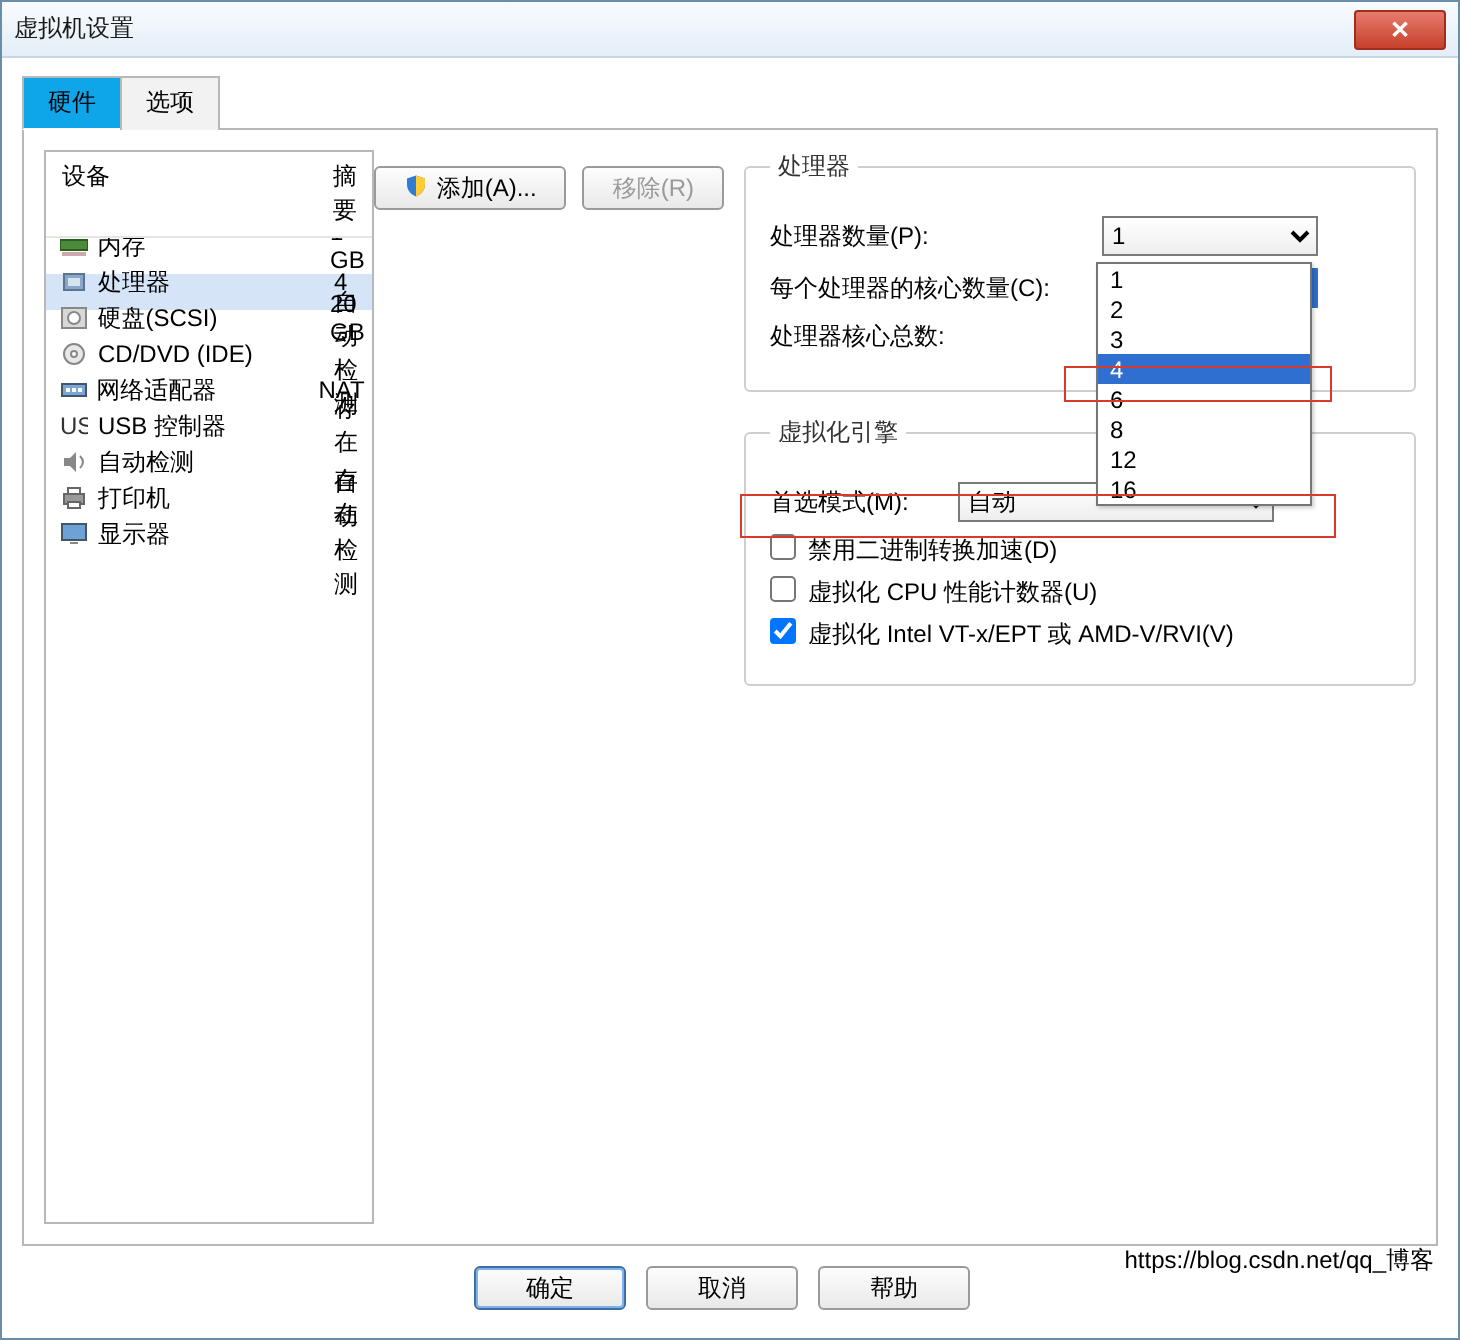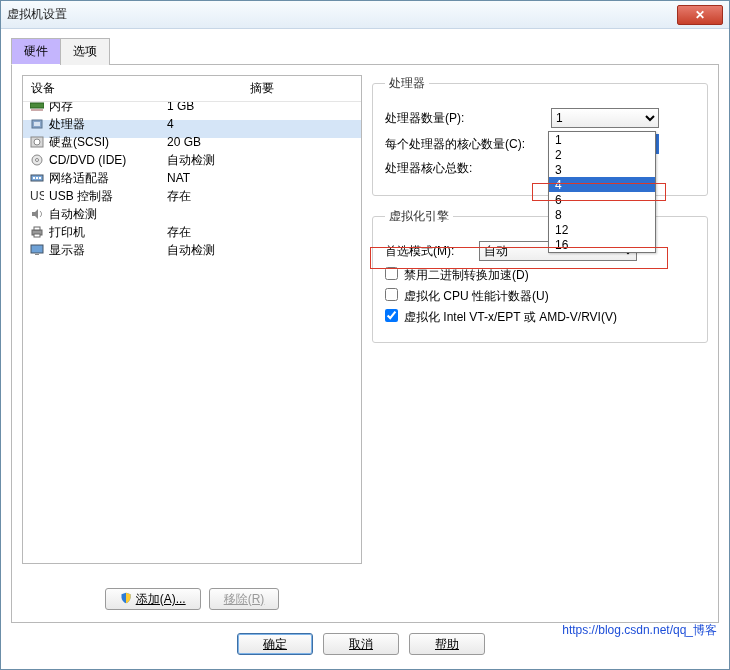--- a/index.html
+++ b/index.html
@@ -4,54 +4,54 @@
 <style>
 * { box-sizing: border-box; margin: 0; padding: 0; font-family: "Microsoft YaHei", "SimSun", Tahoma, sans-serif; font-size: 12px; }
 body { background: #f0f0f0; width: 730px; height: 670px; overflow: hidden; position: relative; }
 .window { width: 730px; height: 670px; background: #fff; border: 1px solid #6b8ea8; position: relative; }
 .titlebar { height: 28px; background: linear-gradient(#f7fbfe,#e4eef7); display: flex; align-items: center; padding: 0 6px; border-bottom: 1px solid #c7d6e6; }
 .titlebar .title { flex: 1; color: #1a1a1a; }
 .close-btn { width: 46px; height: 20px; background: linear-gradient(#e67b6d,#c7402a); border: 1px solid #a02e1e; border-radius: 2px; display: flex; align-items: center; justify-content: center; color: #fff; font-weight: bold; cursor: pointer; }
 .body { padding: 8px 10px 10px 10px; height: calc(100% - 28px); display: flex; flex-direction: column; }
 .tabs { display: flex; border-bottom: 1px solid #b8b8b8; margin-bottom: 0; }
 .tab { padding: 4px 12px; border: 1px solid #b8b8b8; border-bottom: none; background: #f2f2f2; margin-right: -1px; position: relative; top: 1px; cursor: pointer; }
-.tab.active { background: #c4b5fd; border-bottom: 1px solid #fff; }
+.tab.active { background: #0ea5e9; border-bottom: 1px solid #fff; }
 .content { flex: 1; border: 1px solid #b8b8b8; border-top: none; padding: 10px; display: flex; gap: 10px; overflow: hidden; }
-.left-pane { width: 340px; display: flex; flex-direction: column; gap: 16px; }
+.left-pane { width: 340px; display: flex; flex-direction: row; }
 .device-box { flex: 1; border: 1px solid #b8b8b8; background: #fff; display: flex; flex-direction: column; overflow: hidden; }
 .device-header { display: flex; background: #fff; border-bottom: 1px solid #e5e5e5; }
 .device-header div { padding: 4px 8px; font-weight: normal; }
 .col-dev { width: 140px; }
 .col-sum { flex: 1; text-align: center; }
 .device-list { flex: 1; overflow: auto; }
 .device-row { display: flex; align-items: center; padding: 2px 4px 12px 6px; height: 18px; cursor: pointer; }
 .device-row.selected { background: #d5e5f7; }
 .dev-icon { width: 16px; height: 14px; margin-right: 4px; display: inline-flex; align-items: center; justify-content: center; }
 .dev-name { width: 118px; }
 .dev-sum { flex: 1; }
 .below-list { display: flex; justify-content: center; gap: 8px; padding: 8px 0 2px 0; }
-.btn { padding: 2px 14px; border: 1px solid #9a9a9a; border-radius: 3px; background: linear-gradient(#fdfdfd,#e9e9e9); cursor: pointer; display: inline-flex; align-items: center; gap: 4px; height: 22px; text-decoration: underline; }
+.btn { padding: 2px 14px; border: 1px solid #9a9a9a; border-radius: 3px; background: linear-gradient(#fdfdfd,#e9e9e9); cursor: pointer; display: inline-flex; align-items: center; gap: 4px; height: 22px; }
 .btn[disabled] { color: #9a9a9a; cursor: default; }
 .right-pane { flex: 1; position: relative; }
 fieldset { border: 1px solid #cfcfcf; border-radius: 3px; padding: 10px 12px 12px 12px; margin-bottom: 12px; }
 legend { padding: 0 4px; color: #333; }
 .form-row { display: flex; align-items: center; margin: 6px 0; gap: 6px; }
 .form-row label.lbl { width: 160px; }
 select.combo { width: 108px; height: 20px; border: 1px solid #7a7a7a; background: linear-gradient(#fff,#eee); }
 select.combo.wide { width: 158px; }
 .check-row { display: flex; align-items: flex-start; gap: 4px; margin: 4px 0; }
 .check-row input { margin-right: 2px; }
 .dropdown-open { position: absolute; border: 1px solid #767676; background: #fff; z-index: 50; box-shadow: 1px 1px 2px rgba(0,0,0,.2); }
 .dropdown-open div { padding: 1px 6px; height: 15px; line-height: 14px; cursor: pointer; }
 .dropdown-open div.sel { background: #2f6fcf; color: #fff; }
 .red-rect { position: absolute; border: 1px solid #d93a2b; pointer-events: none; z-index: 60; }
 .bottom-bar { padding: 10px 8px 4px 0; display: flex; justify-content: center; gap: 10px; }
 .bottom-bar .btn { width: 76px; justify-content: center; }
 .btn.primary { border: 1px solid #3d6fa5; box-shadow: 0 0 0 1px #7db3e8 inset; }
-.watermark { position: absolute; right: 12px; bottom: 30px; color: #1d4ed8; font-size: 12px; pointer-events: none; }
+.watermark { position: absolute; right: 12px; bottom: 30px; color: #000000; font-size: 12px; pointer-events: none; }
 .shield-icon svg { width: 12px; height: 12px; }
 </style>
 </head>
 <body>
 
 <div class="window">
   <div class="titlebar">
     <span class="title">虚拟机设置</span>
     <div class="close-btn">✕</div>
   </div>

